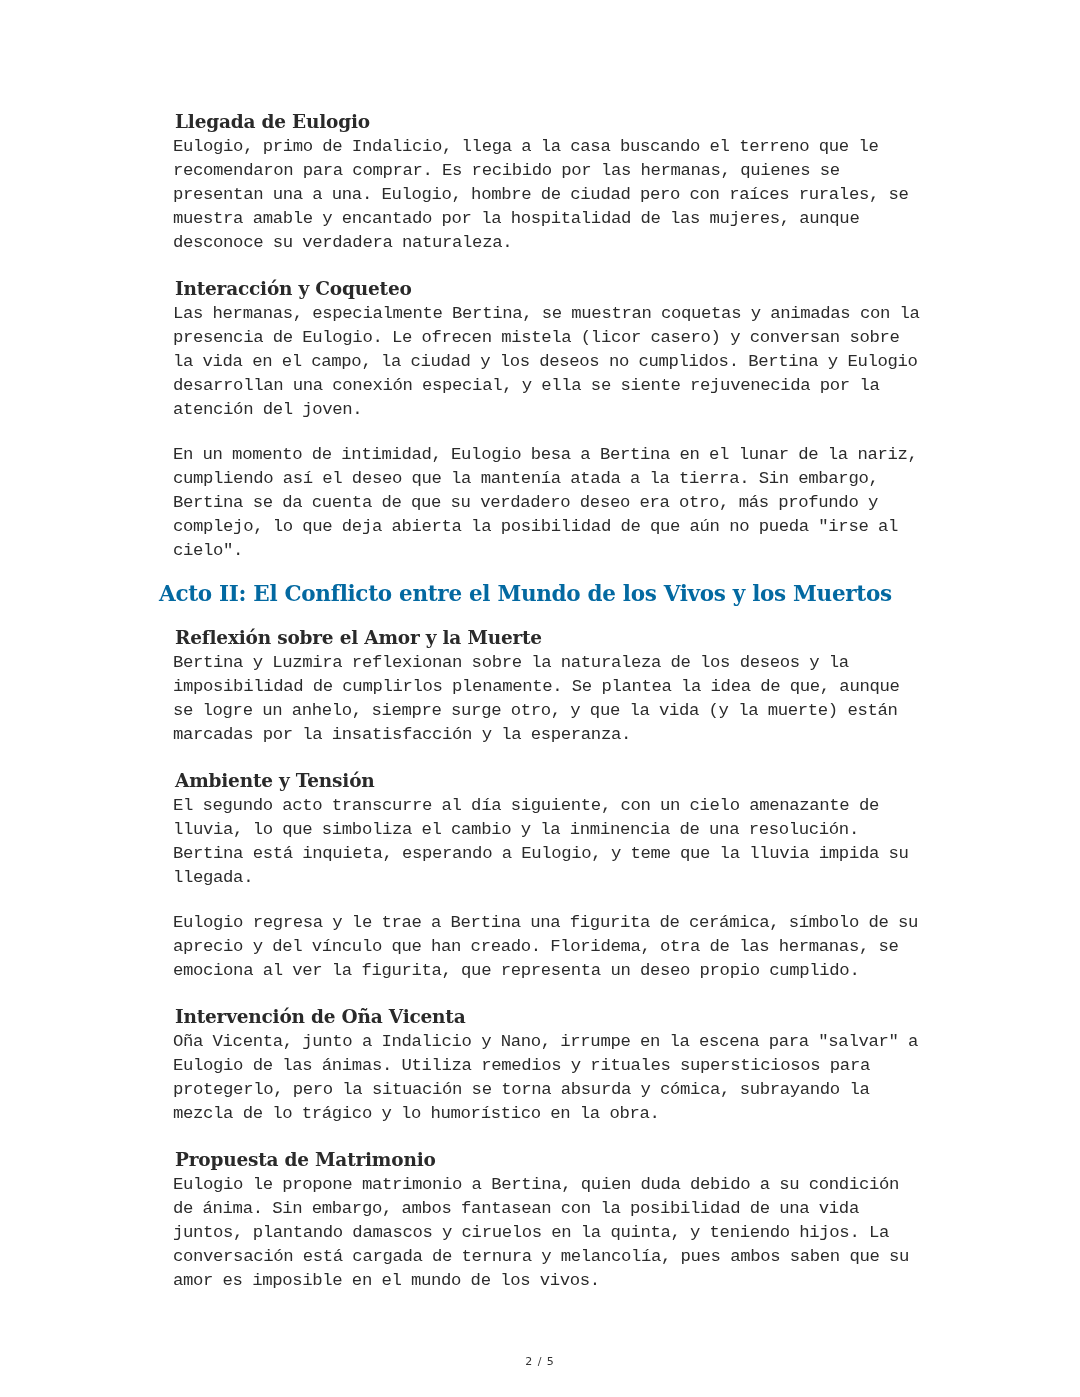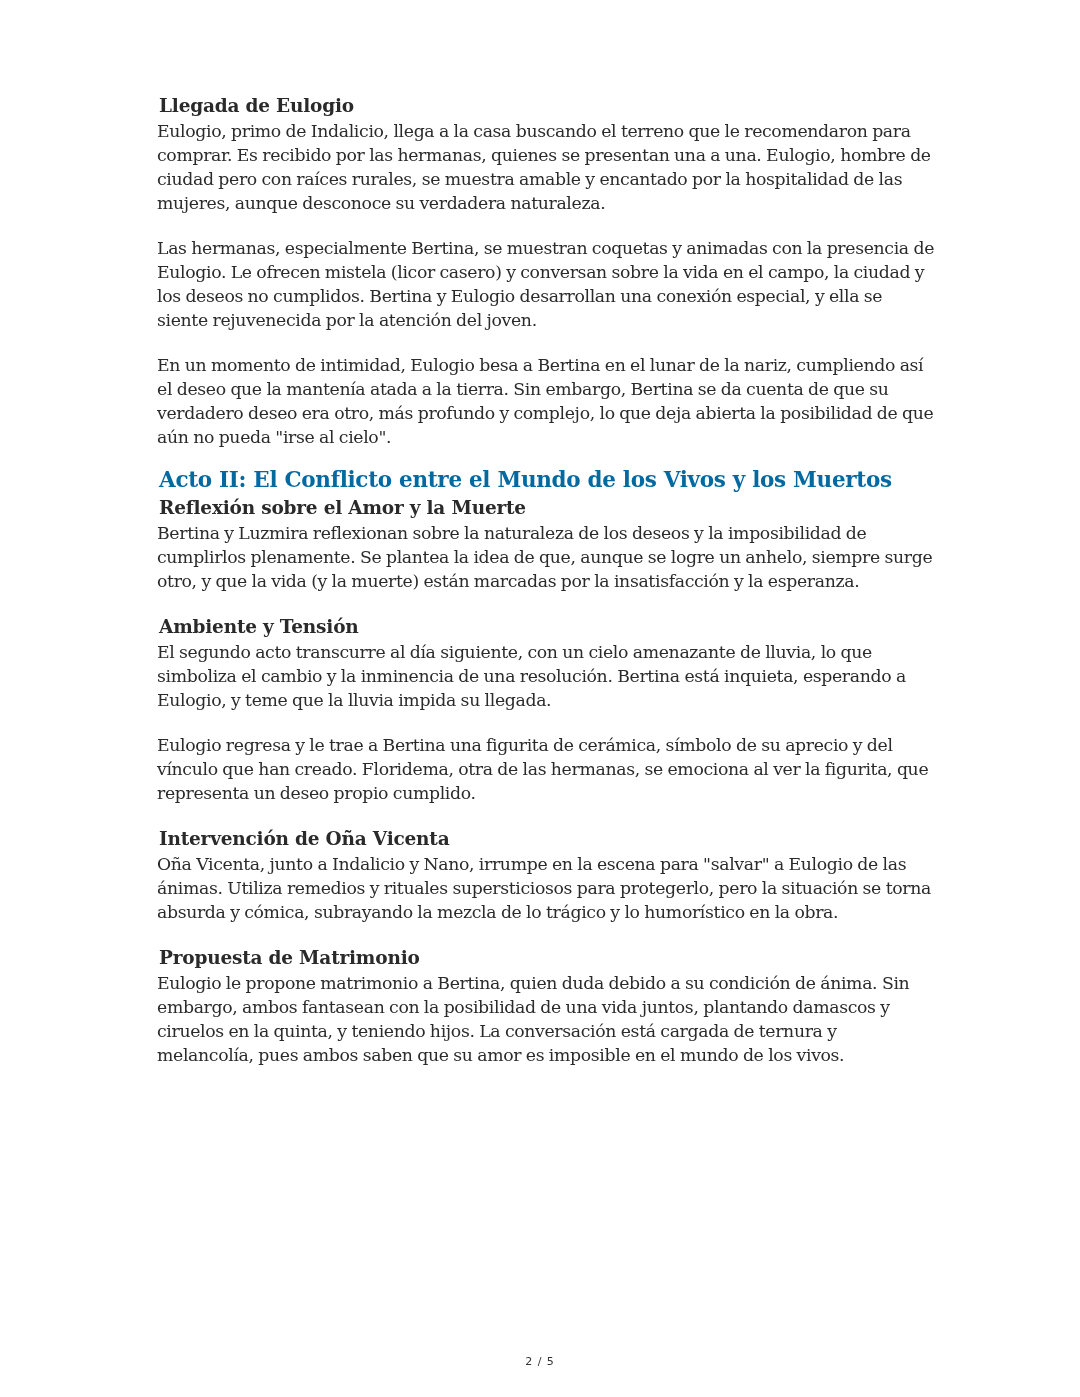--- a/index.html
+++ b/index.html
@@ -15,37 +15,38 @@
       font-family: "DejaVu Serif", "Liberation Serif", serif;
       color: #2b2b2b;
     }
     .page {
       position: absolute;
       left: 157px;
       top: 93px;
       width: 780px;
     }
     .section {
-      margin: 0;
+      margin: 16px;
     }
     .h3 {
       font-weight: bold;
       font-size: 18.5px;
       line-height: 26px;
       margin: 0 0 0 2px;
       color: #2a2a2a;
       letter-spacing: -0.2px;
     }
     .p {
       font-size: 17.3px;
       line-height: 24px;
       margin: 0 0 21px 0;
       color: #2b2b2b;
       letter-spacing: -0.35px;
       word-spacing: -0.5px;
+      font-family: Liberation Mono, monospace;
     }
     .h2 {
       font-weight: bold;
       font-size: 21.5px;
       line-height: 30px;
       margin: -5px 0 0 2px;
       color: #0369a1;
       letter-spacing: -0.3px;
     }
     .footer {
@@ -64,20 +65,21 @@
 <body>
 
 <div class="page">
 
   <div class="section">
     <div class="h3">Llegada de Eulogio</div>
     <div class="p">Eulogio, primo de Indalicio, llega a la casa buscando el terreno que le recomendaron para comprar. Es recibido por las hermanas, quienes se presentan una a una. Eulogio, hombre de ciudad pero con raíces rurales, se muestra amable y encantado por la hospitalidad de las mujeres, aunque desconoce su verdadera naturaleza.</div>
   </div>
 
   <div class="section">
+    <div class="h3">Interacción y Coqueteo</div>
     <div class="p">Las hermanas, especialmente Bertina, se muestran coquetas y animadas con la presencia de Eulogio. Le ofrecen mistela (licor casero) y conversan sobre la vida en el campo, la ciudad y los deseos no cumplidos. Bertina y Eulogio desarrollan una conexión especial, y ella se siente rejuvenecida por la atención del joven.</div>
   </div>
 
   <div class="section">
     <div class="p">En un momento de intimidad, Eulogio besa a Bertina en el lunar de la nariz, cumpliendo así el deseo que la mantenía atada a la tierra. Sin embargo, Bertina se da cuenta de que su verdadero deseo era otro, más profundo y complejo, lo que deja abierta la posibilidad de que aún no pueda "irse al cielo".</div>
   </div>
 
   <div class="h2">Acto II: El Conflicto entre el Mundo de los Vivos y los Muertos</div>
 
   <div class="section">

